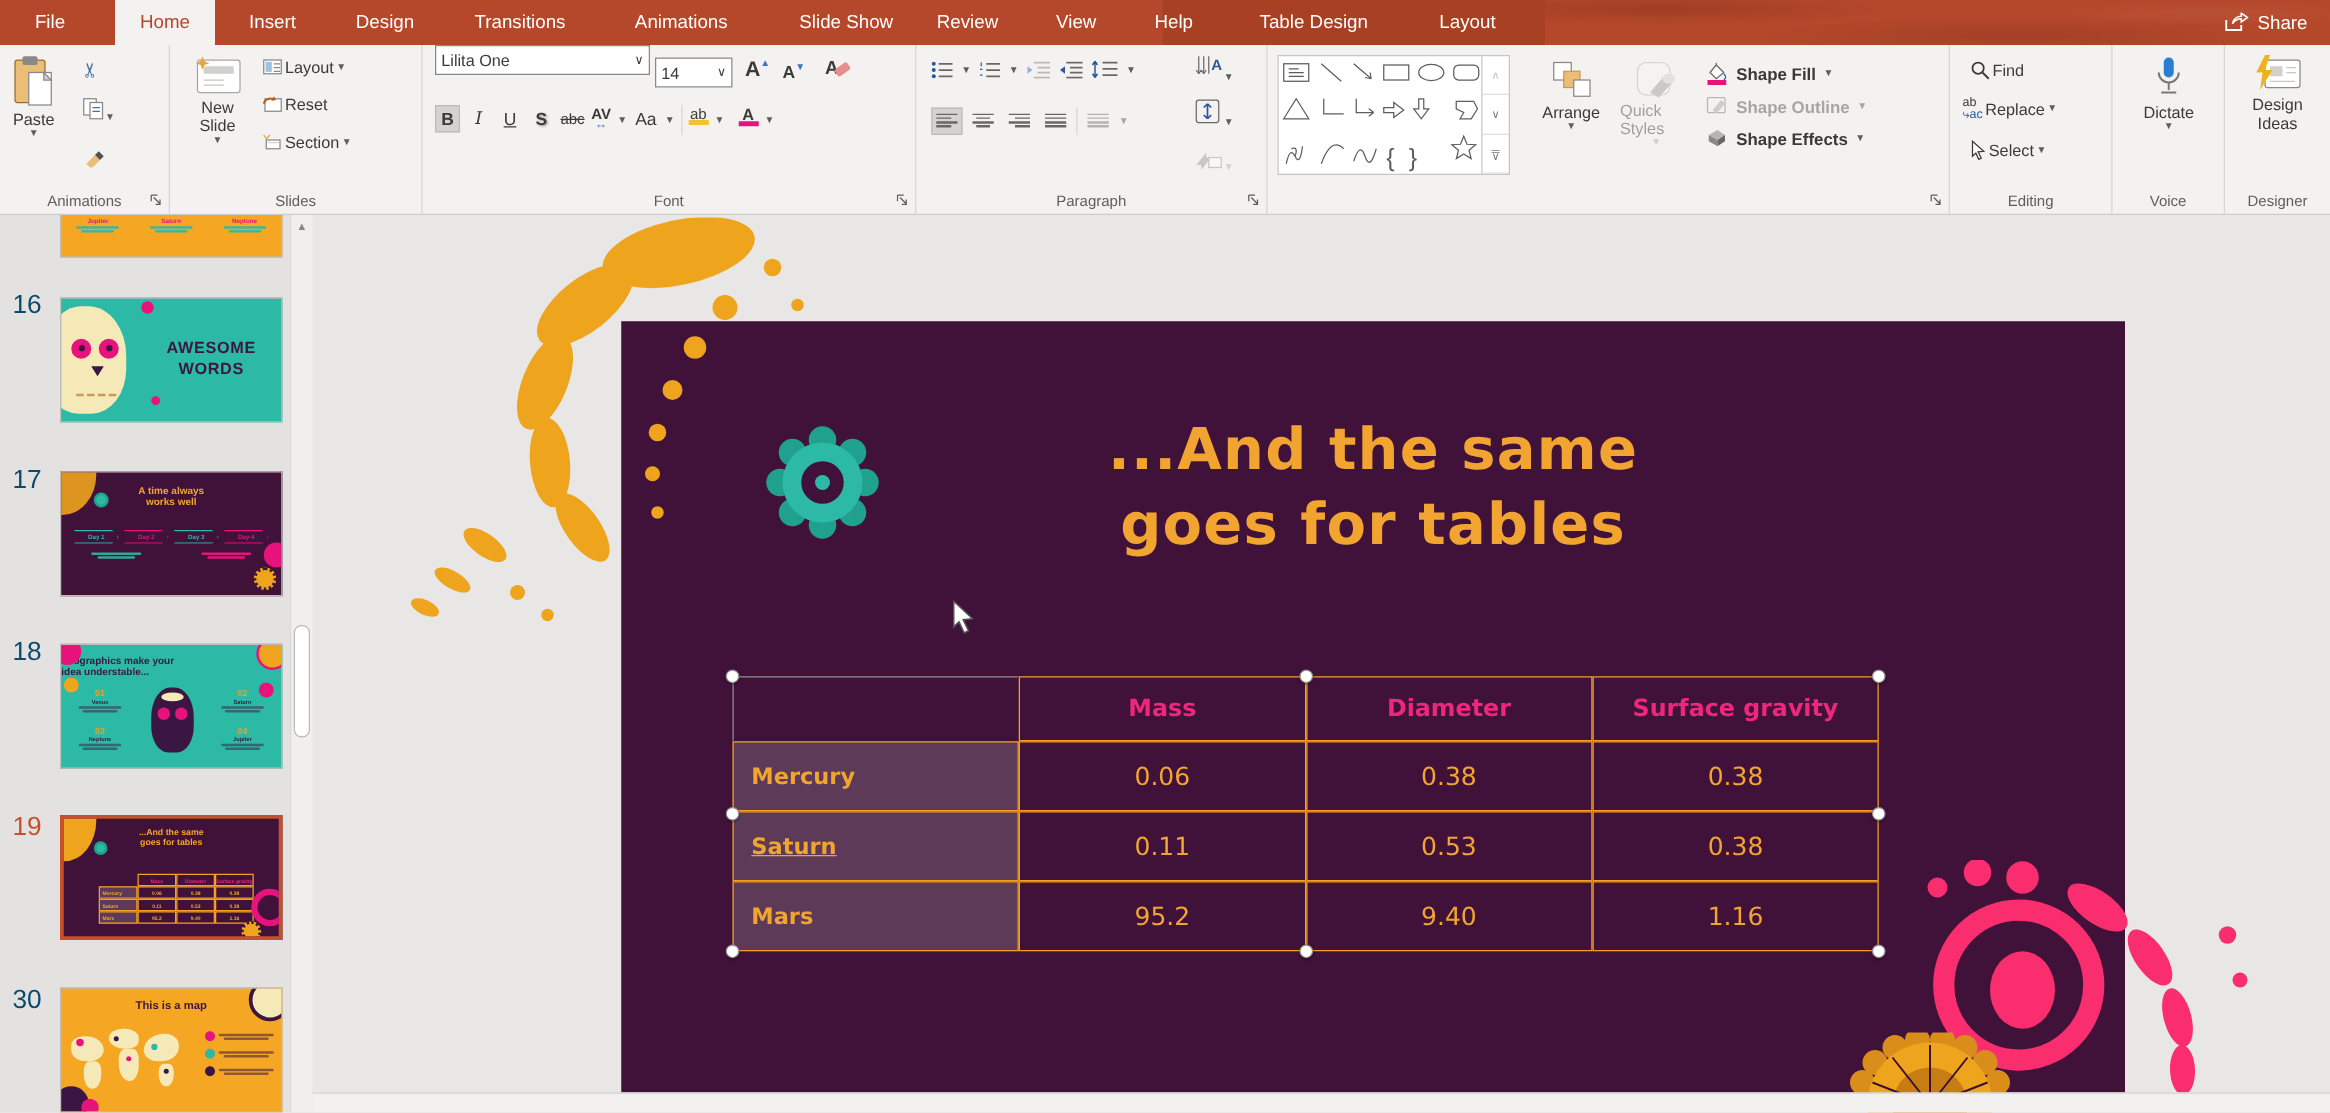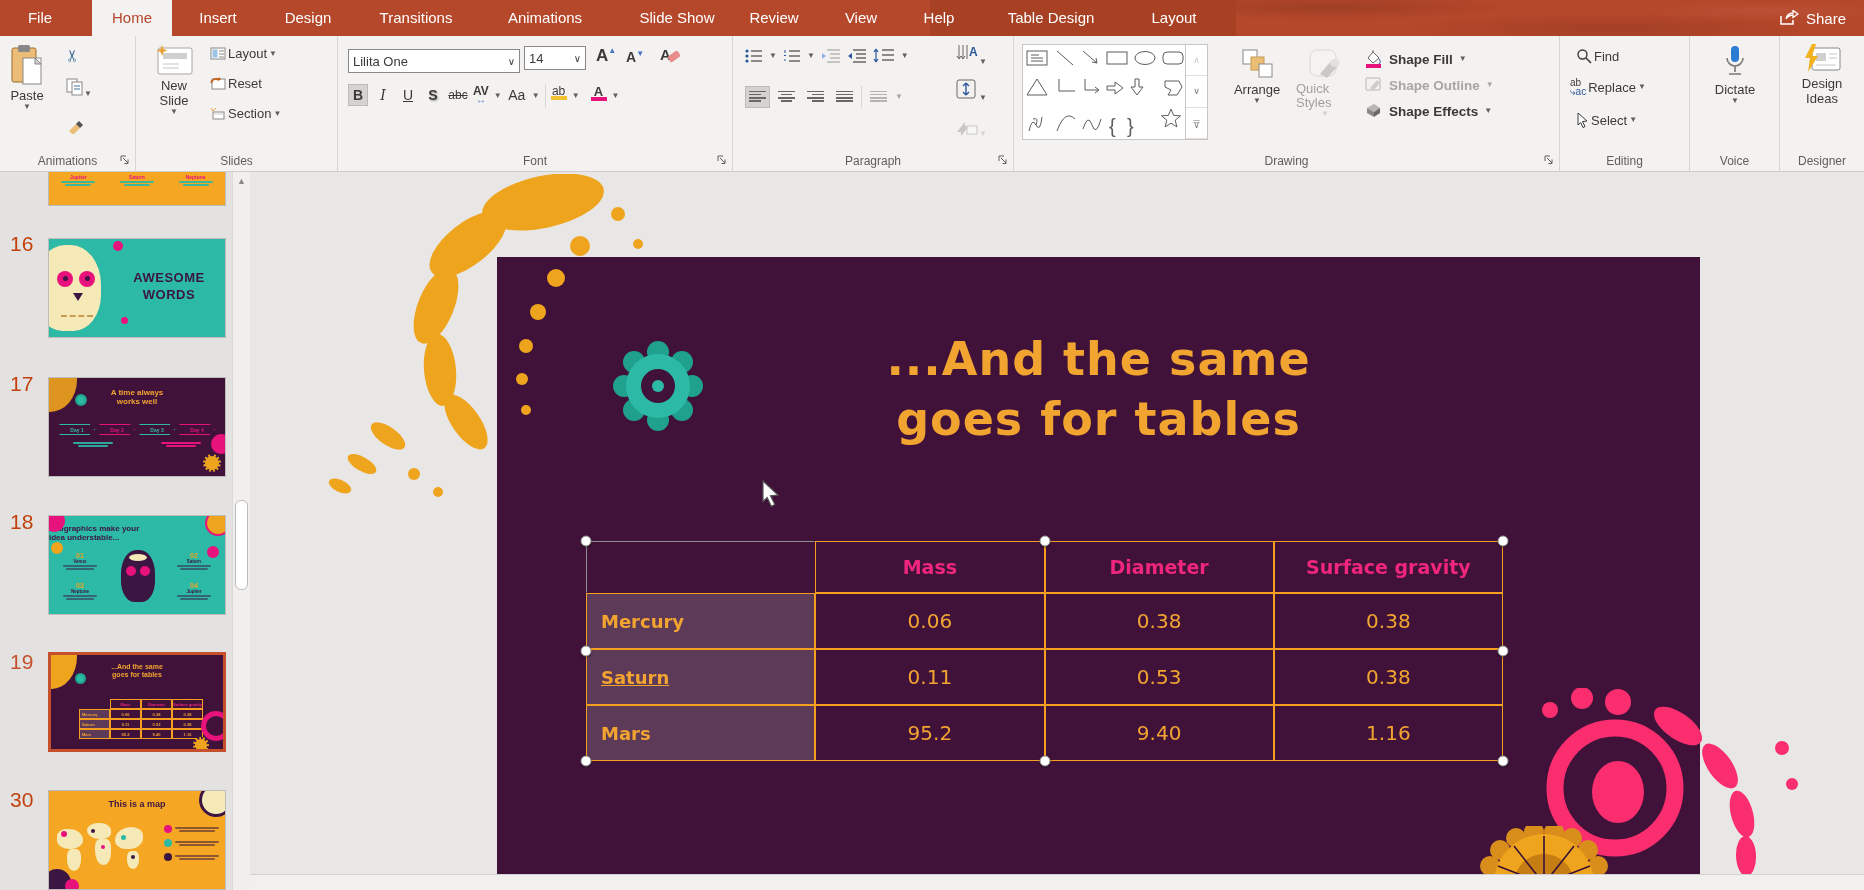--- a/index.html
+++ b/index.html
@@ -45,21 +45,21 @@
   .albtn{width:25px;height:22px;display:flex;align-items:center;justify-content:center;}
   .albtn.on{background:#D5D3D1;border:1px solid #BDBBB9;}
   .gallery{position:absolute;left:8px;top:8px;width:186px;height:96px;background:#fff;border:1px solid #C8C6C4;display:flex;}
   .gal-scroll{width:22px;border-left:1px solid #C8C6C4;display:flex;flex-direction:column;}
   .gal-scroll div{flex:1;display:flex;align-items:center;justify-content:center;font-size:9px;color:#7a7876;border-bottom:1px solid #E1DFDD;}
   .gray{color:var(--dis);}
   .fillrow{display:flex;align-items:center;gap:6px;font-size:13.5px;height:26px;font-weight:bold;}
 
   
   .sidebar{position:absolute;left:0;top:172px;width:250px;height:718px;background:var(--side);z-index:10;}
-  .snum{position:absolute;left:10px;width:32px;font-size:21px;color:#c2410c;text-align:left;}
+  .snum{position:absolute;left:10px;width:32px;font-size:21px;color:#0c4a6e;text-align:left;}
   .thumb{position:absolute;left:48px;width:178px;height:100px;background:#fff;border:1px solid #BEBCBA;overflow:hidden;}
   .thumb.sel{border:3px solid #C4512C;}
   .vscroll{position:absolute;right:0;top:0;width:18px;height:718px;background:#F0EFEE;border-left:1px solid #DCDAD8;}
   .vthumb{position:absolute;left:2px;width:13px;background:#fff;border:1px solid #BDBBB9;border-radius:6px;}
   .tinybar{height:2px;background:rgba(44,185,165,.9);border-radius:1px;margin:1px auto;}
   .chevron{clip-path:polygon(0 0,85% 0,100% 50%,85% 100%,0 100%,15% 50%);}
 
   
   .canvas{position:absolute;left:250px;top:172px;width:1614px;height:702px;background:var(--canvas);overflow:hidden;z-index:5;}
   .slide{position:absolute;left:247px;top:85px;width:1203px;height:677px;background:var(--purple);}
@@ -175,21 +175,21 @@
           <rect x="3" y="5" width="11" height="7" fill="#fff" stroke="#8A8886"></rect>
           <path d="M4 7 h9" stroke="#D2D0CE"></path>
         </svg>
       <span>Section</span>
         <span class="dd">▼</span>
     </div>
     <div class="rgroup-label">Slides</div>
   </section>
 
   <section class="rgroup" style="left:338px;width:395px">
-    <div class="combo abs" style="left:10px;top:13px;width:172px">
+    <div class="combo abs" style="left:10px;top:0;width:172px">
       <span>Lilita One</span>
         <span class="chev">∨</span>
     </div>
     <div class="combo abs" style="left:186px;top:10px;width:62px">
       <span>14</span>
         <span class="chev">∨</span>
     </div>
     <div class="abs" style="left:258px;top:10px;font-size:17px;font-weight:bold"><span>A</span><span style="color:var(--blue);font-size:8px;vertical-align:top">▲</span></div>
     <div class="abs" style="left:288px;top:13px;font-size:14px;font-weight:bold"><span>A</span><span style="color:var(--blue);font-size:8px;vertical-align:top">▼</span></div>
     <div class="abs" style="left:322px;top:10px;font-size:15px;font-weight:bold"><span>A</span><span style="display:inline-block;width:12px;height:7px;background:#E98C8C;border-radius:2px;transform:rotate(-35deg);margin-left:-3px"></span></div>
@@ -399,21 +399,20 @@
       <div class="fillrow">
         <svg width="19" height="18" viewBox="0 0 19 18">
             <path d="M3 6 L10 2 L16 6 L10 10 Z" fill="#B8B6B4"></path>
             <path d="M3 6 v5 l7 4 v-5 Z" fill="#8a8886"></path>
             <path d="M16 6 v5 l-6 4 v-5 Z" fill="#6a6866"></path>
           </svg>
         <span>Shape Effects</span>
           <span class="dd">▼</span>
       </div>
     </div>
-    <div class="rgroup-label">Drawing</div>
     <svg class="launcher" viewBox="0 0 11 11">
         <path d="M1 1 h5 M1 1 v5 M3 3 l5 5 M8 4.5 V8.5 H4.5" fill="none" stroke="#605E5C"></path>
       </svg>
   </section>
 
   <section class="rgroup" style="left:1560px;width:130px">
     <div class="smallrow abs" style="left:16px;top:12px">
       <svg width="16" height="16" viewBox="0 0 16 16">
           <circle cx="6.5" cy="6.5" r="4.5" fill="none" stroke="#3b3a39" stroke-width="1.4"></circle>
           <path d="M10 10 L15 15" stroke="#3b3a39" stroke-width="1.6"></path>

